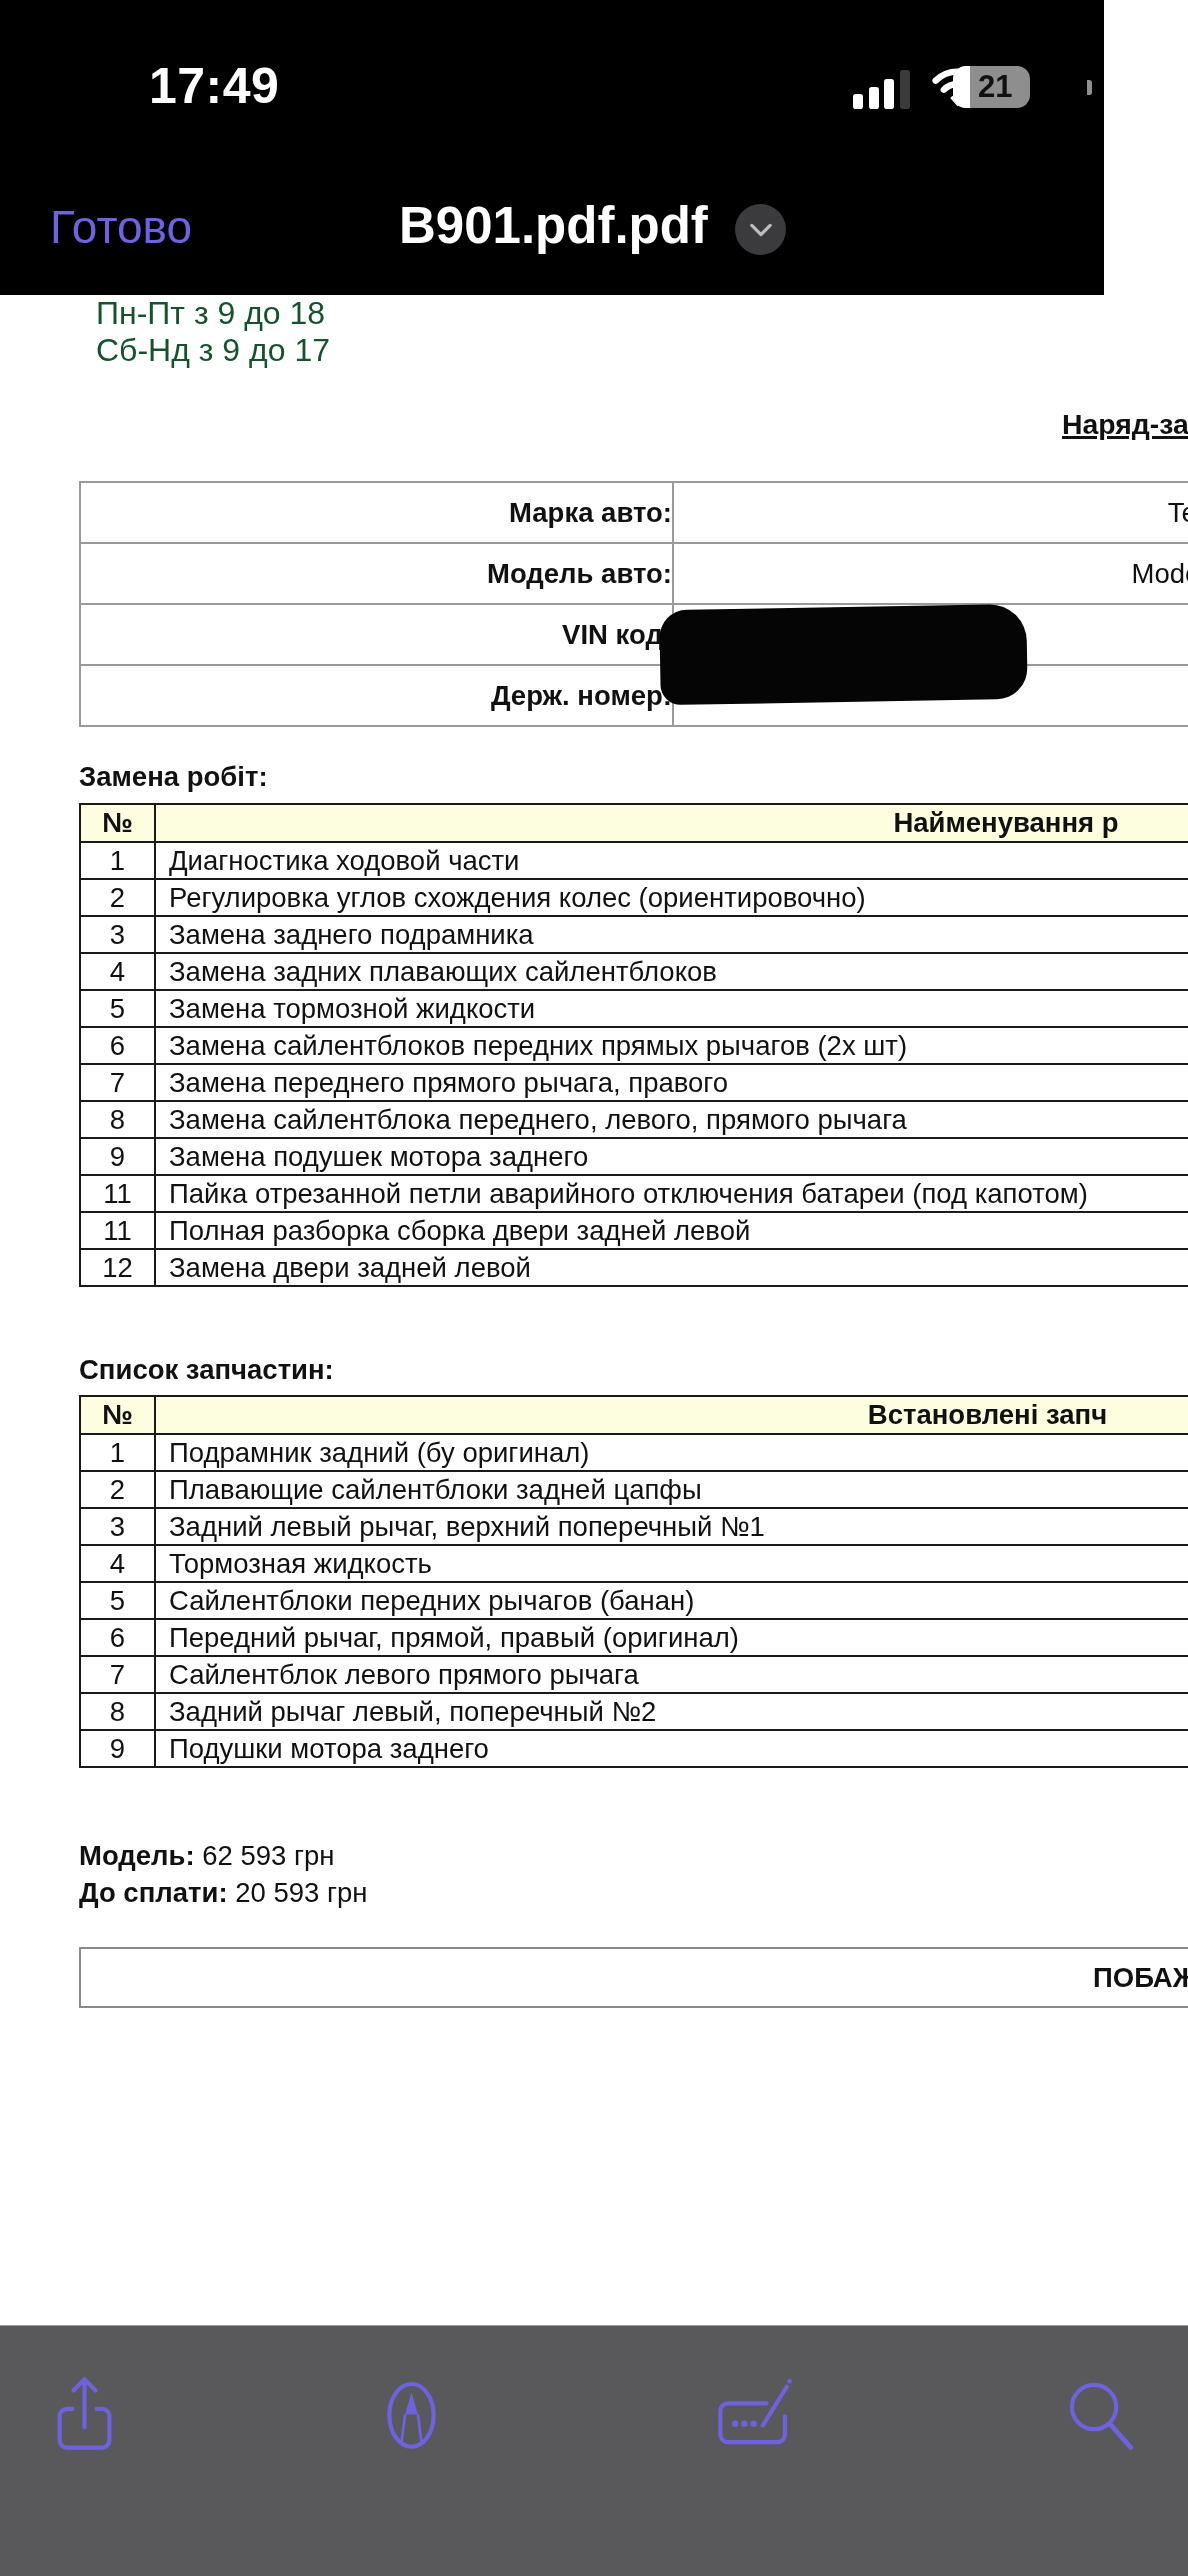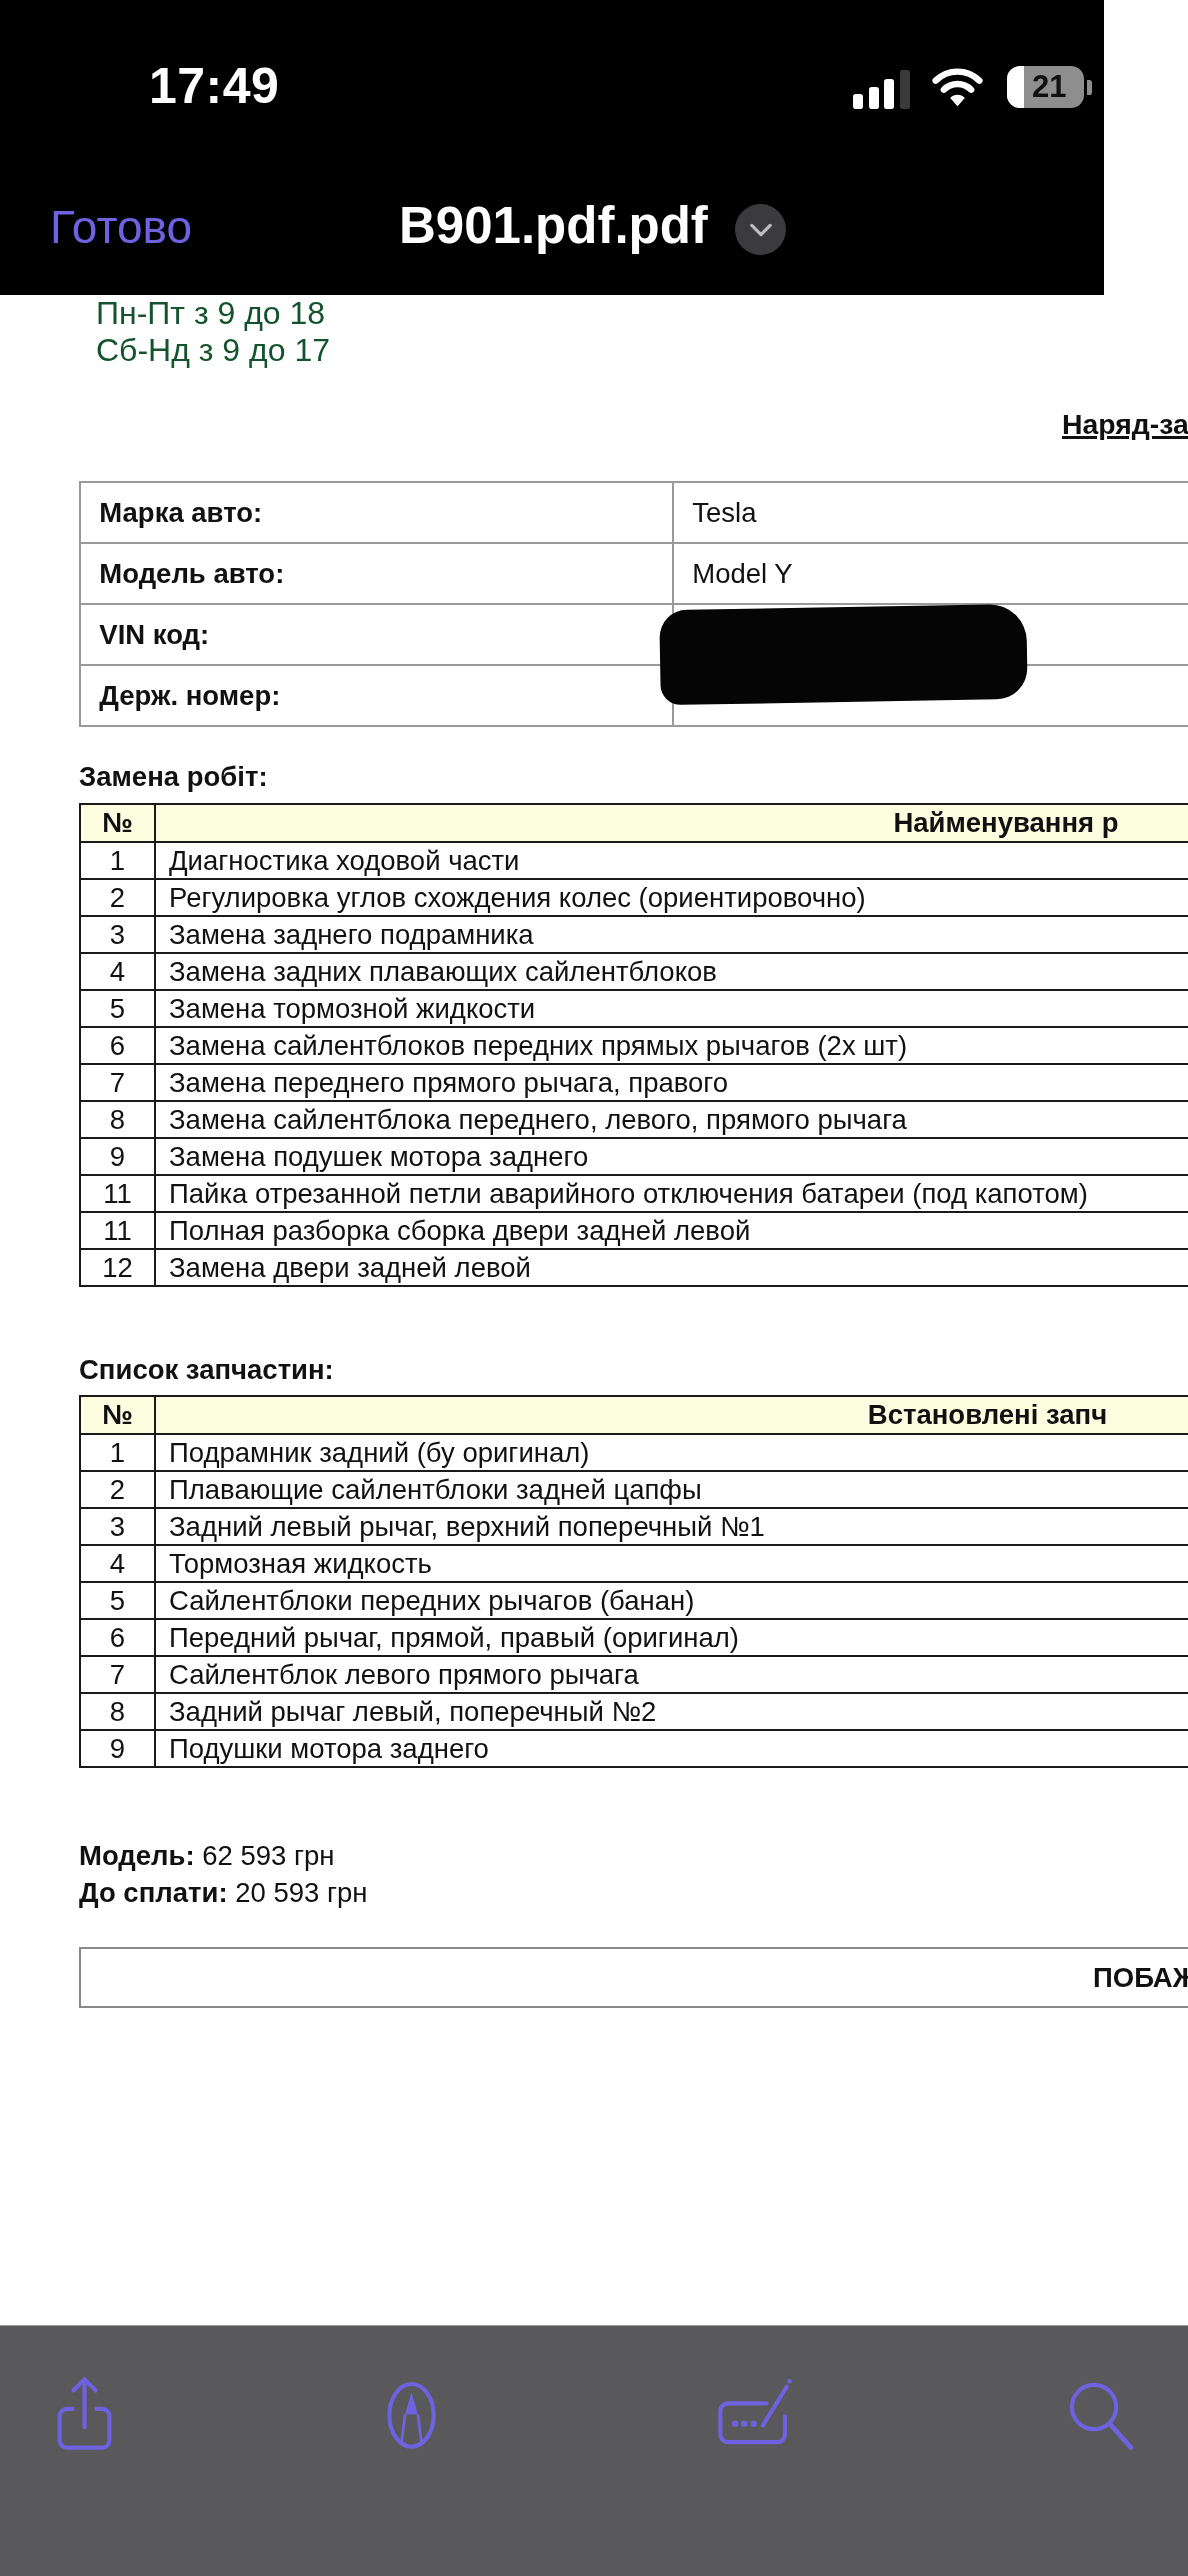--- a/index.html
+++ b/index.html
@@ -6,37 +6,37 @@
   html, body { width: 1188px; height: 2576px; overflow: hidden; background: #ffffff; }
   body { position: relative; font-family: "Liberation Sans", sans-serif; color: #111; }
 
   
   .top-bar { position: absolute; left: 0; top: 0; width: 1104px; height: 295px; background: #000; }
   .status-time { position: absolute; left: 149px; top: 57px; font-size: 50px; font-weight: 600; color: #fff; letter-spacing: 0.5px; font-family: "Liberation Sans", sans-serif; }
   .signal { position: absolute; left: 853px; top: 69px; width: 59px; height: 40px; }
   .signal span { position: absolute; bottom: 0; width: 10px; border-radius: 2.8px; background: #fff; }
   .signal span.dim { background: #3a3a3a; }
   .wifi { position: absolute; left: 932px; top: 66px; width: 51px; height: 42px; }
-  .battery { position: absolute; left: 1007px; top: 66px; width: 77px; height: 42px; border-radius: 13px; background: #8e8e8e; overflow: hidden; }
+  .battery { position: absolute; left: 953px; top: 66px; width: 77px; height: 42px; border-radius: 13px; background: #8e8e8e; overflow: hidden; }
   .battery .fill { position: absolute; left: 0; top: 0; bottom: 0; width: 16.5px; background: #fff; }
   .battery .level { position: absolute; left: 0; right: 0; top: 0; bottom: 0; text-align: center; font-size: 31px; line-height: 42px; font-weight: 700; color: #111; padding-left: 7.3px; }
   .battery-tip { position: absolute; left: 1087px; top: 80px; width: 4.6px; height: 14.7px; border-radius: 0 2.8px 2.8px 0; background: #8e8e8e; }
 
   .done-btn { position: absolute; left: 50px; top: 200px; font-size: 46px; color: #6e62e0; cursor: pointer; }
   .doc-title { position: absolute; left: 399px; top: 196px; font-size: 51px; font-weight: 600; color: #fff; }
   .title-chevron { position: absolute; left: 735px; top: 204px; width: 51px; height: 51px; border-radius: 50%; background: #3b3b3d; cursor: pointer; }
   .title-chevron svg { position: absolute; left: 13px; top: 14.7px; }
 
   
   .doc { position: absolute; left: 0; top: 295px; width: 1188px; height: 2029px; background: #fff; overflow: hidden; }
   .hours { position: absolute; left: 96px; font-size: 32px; color: #14532d; text-align: right; }
   .order-title { position: absolute; left: 1062px; top: 113px; font-size: 28.4px; font-weight: 700; text-decoration: underline; text-decoration-thickness: 2.8px; white-space: nowrap; }
 
   .car-table { position: absolute; left: 79px; top: 186px; width: 1155px; border-collapse: collapse; }
-  .car-table td { border: 2.8px solid #9a9a9a; height: 61px; font-size: 27.5px; padding: 0 0 0 18.3px; vertical-align: middle; }
+  .car-table td { border: 2.8px solid #9a9a9a; height: 61px; font-size: 27.5px; padding: 0 0 0 18.3px; vertical-align: middle; text-align: right; }
   .car-table td.lbl { width: 593px; font-weight: 700; }
   .vin-redact { position: absolute; left: 660px; top: 312px; width: 367px; height: 95px; background: #050505; border-radius: 27.5px 37px 31px 20px; transform: rotate(-1deg); }
   .vin-tail { position: absolute; left: 988px; top: 321px; font-size: 26px; color: #333; }
 
   .section-label { position: absolute; left: 79px; font-size: 27.5px; font-weight: 700; }
   .list-table { position: absolute; left: 79px; width: 1192px; border-collapse: collapse; }
   .list-table th, .list-table td { border: 2.8px solid #1a1a1a; font-size: 27.5px; height: 37px; padding: 0; }
   .list-table th { background: #fdfde0; font-weight: 700; height: 38px; }
   .list-table th.num, .list-table td.num { width: 75px; text-align: center; }
   .list-table th.name { text-align: center; padding-left: 587px; white-space: nowrap; }

